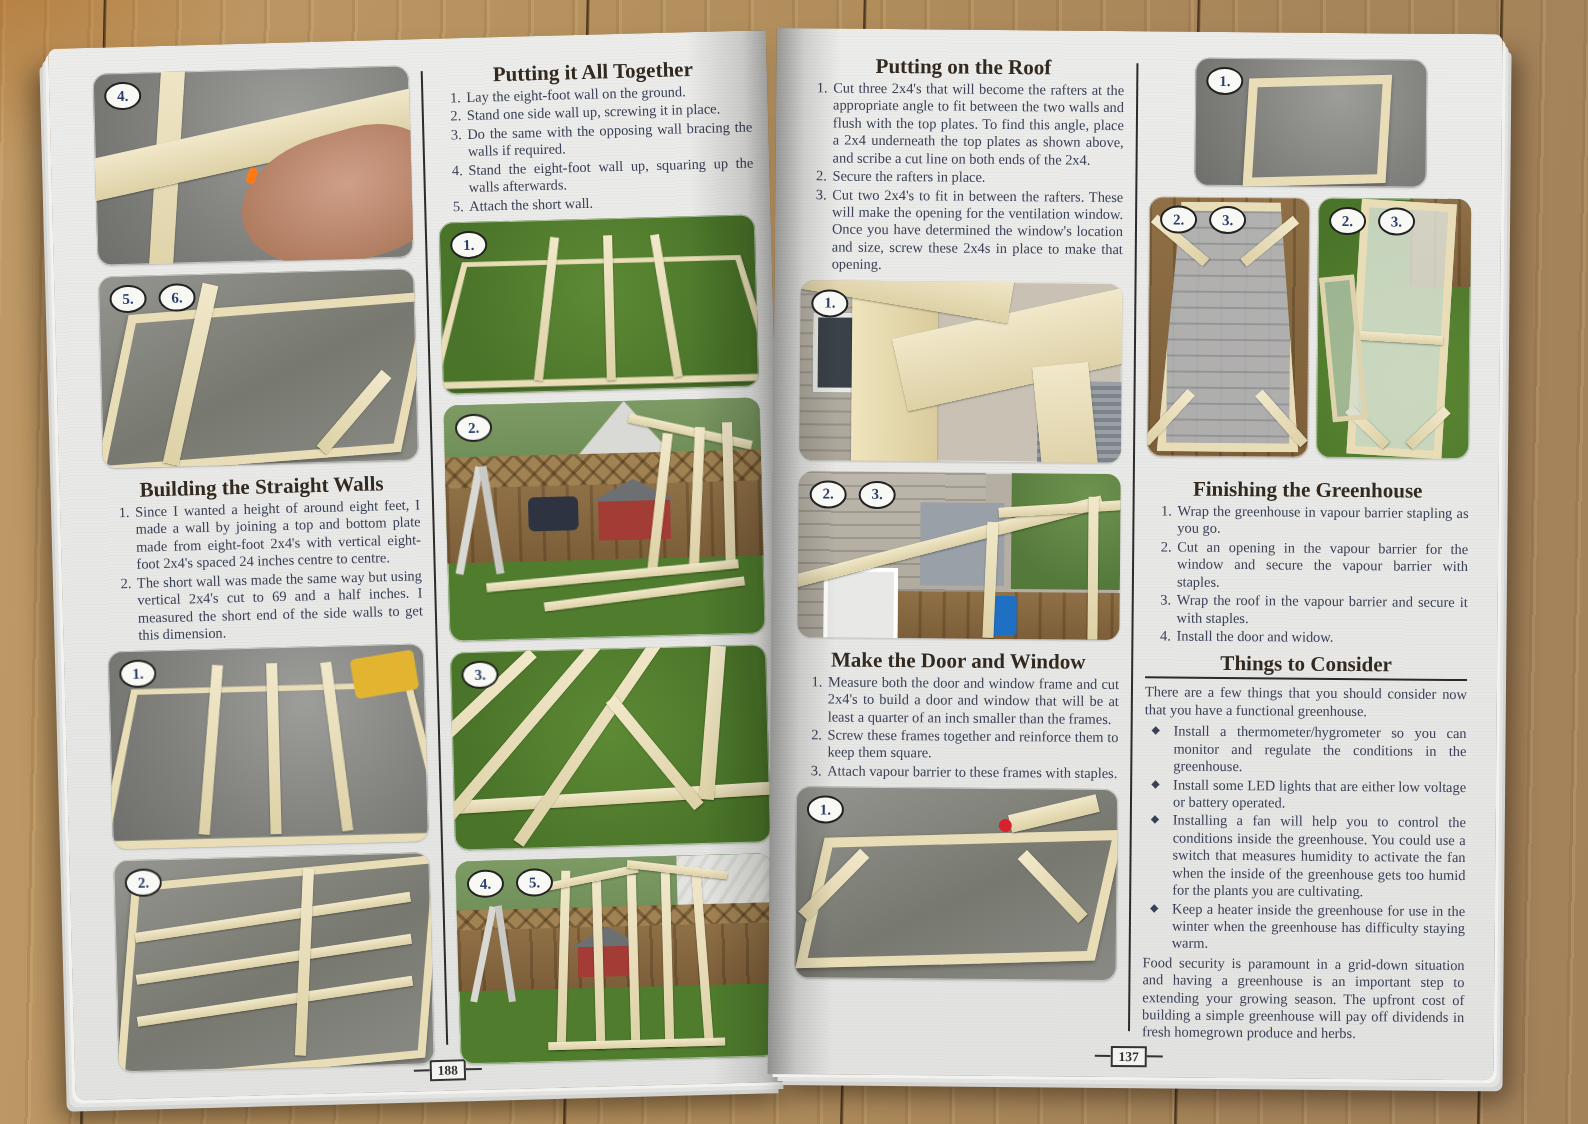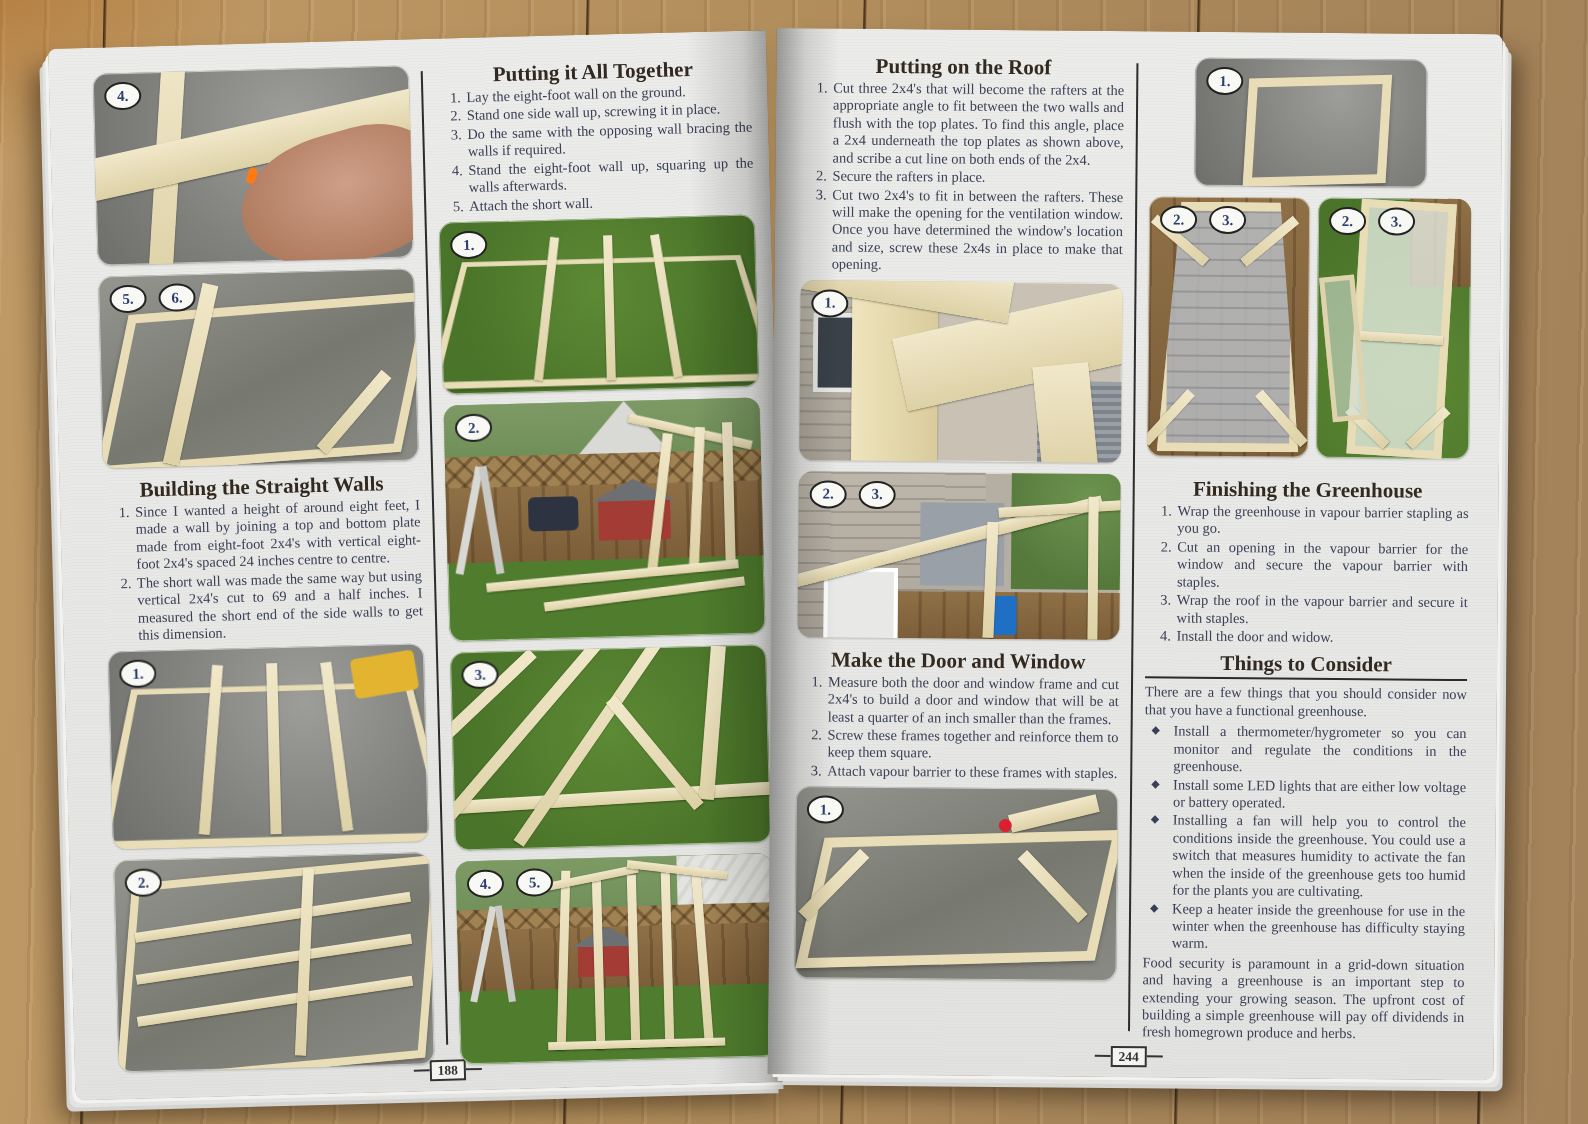--- a/index.html
+++ b/index.html
@@ -357,19 +357,19 @@
               <li><span class="dm">◆</span><span>Installing a fan will help you to control the conditions inside the greenhouse. You could use a switch that measures humidity to activate the fan when the inside of the greenhouse gets too humid for the plants you are cultivating.</span></li>
               <li><span class="dm">◆</span><span>Keep a heater inside the greenhouse for use in the winter when the greenhouse has difficulty staying warm.</span></li>
             </ul>
             <p class="body-txt">Food security is paramount in a grid-down situation and having a greenhouse is an important step to extending your growing season. The upfront cost of building a simple greenhouse will pay off dividends in fresh homegrown produce and herbs.</p>
           </div>
         </div>
       </div>
 
       <div class="footer">
         <span class="dash"></span>
-        <span class="pn-box">244</span>
+        <span class="pn-box">137</span>
         <span class="dash"></span>
       </div>
     </div>
   </div>
 
 </div>
 
 </body></html>

